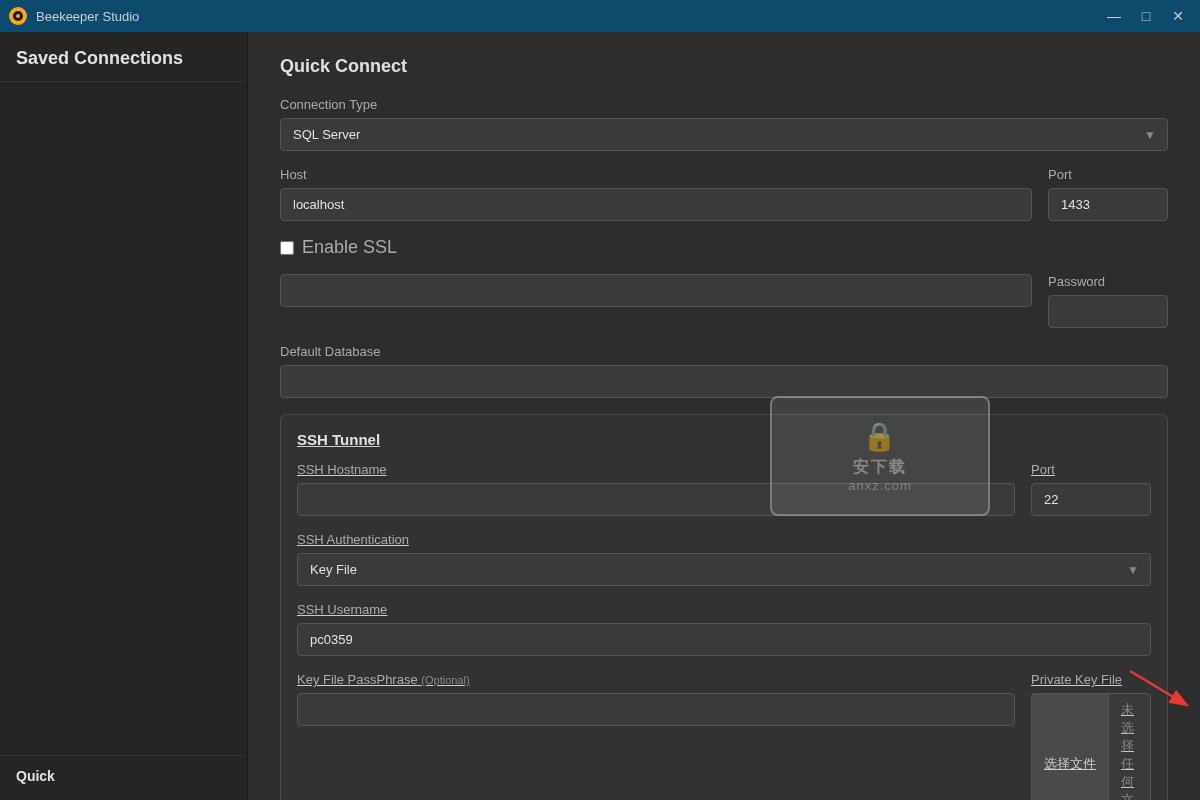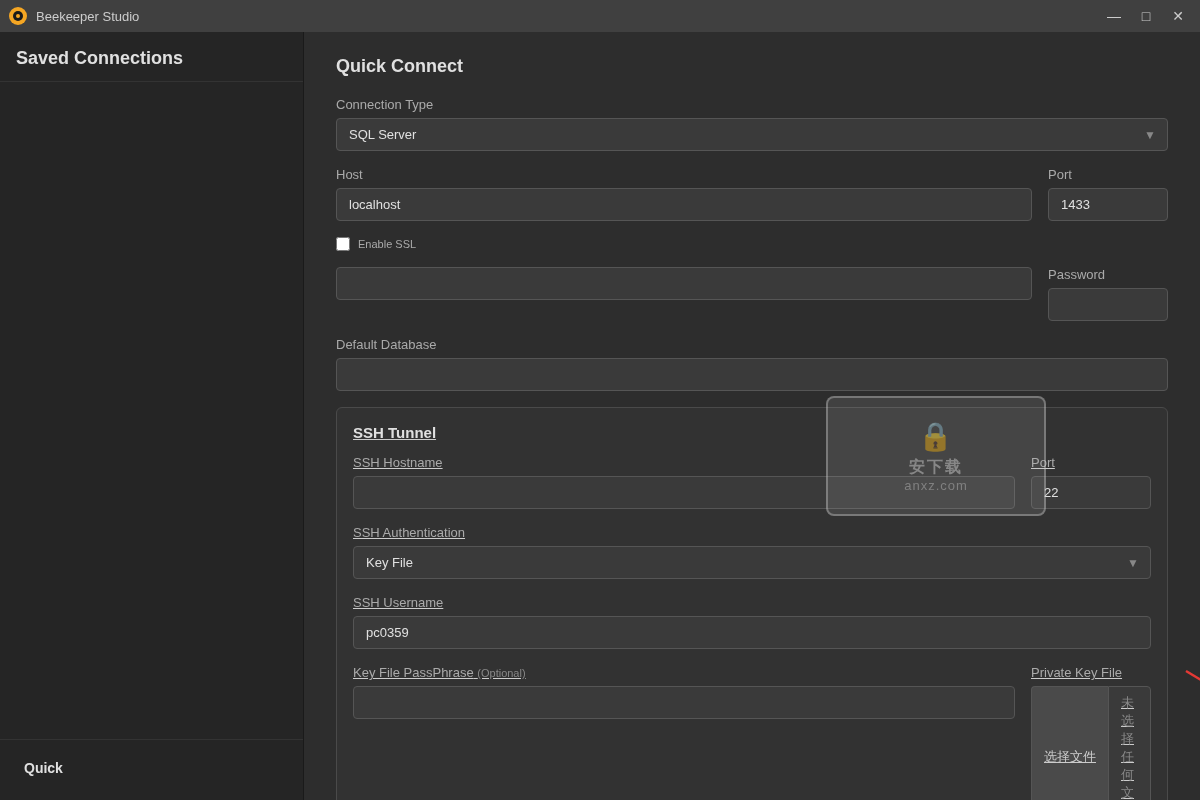--- a/index.html
+++ b/index.html
@@ -12,21 +12,21 @@
       overflow: hidden;
       display: flex;
       flex-direction: column;
     }
 
     
     .title-bar {
       display: flex;
       align-items: center;
       justify-content: space-between;
-      background: #404040;
+      background: #0c4a6e;
       height: 32px;
       padding: 0 8px;
       flex-shrink: 0;
     }
     .title-bar-left {
       display: flex;
       align-items: center;
     }
     .app-icon {
       width: 20px;
@@ -57,39 +57,39 @@
 
     
     .main-layout {
       display: flex;
       flex: 1;
       overflow: hidden;
     }
 
     
     .sidebar {
-      width: 304px;
+      width: 248px;
       background: #252525;
       flex-shrink: 0;
       display: flex;
       flex-direction: column;
       border-right: 1px solid #1a1a1a;
     }
     .sidebar-header {
       padding: 16px 16px 12px;
       font-size: 18px;
       font-weight: 600;
       color: #e0e0e0;
       border-bottom: 1px solid #333;
     }
     .sidebar-content {
       flex: 1;
     }
     .sidebar-footer {
-      padding: 12px;
+      padding: 4px;
       border-top: 1px solid #333;
     }
     .sidebar-footer-item {
       padding: 8px 12px;
       color: #e0e0e0;
       font-size: 14px;
       font-weight: 600;
       cursor: pointer;
       border-radius: 4px;
       margin-bottom: 4px;
@@ -177,21 +177,21 @@
       gap: 8px;
       margin-bottom: 16px;
     }
     .checkbox-input {
       width: 14px;
       height: 14px;
       cursor: pointer;
       accent-color: #f5a623;
     }
     .checkbox-label {
-      font-size: 11px;
+      font-size: 18px;
       color: #aaa;
       cursor: pointer;
     }
 
     
     .ssh-tunnel-box {
       background: #323232;
       border: 1px solid #4a4a4a;
       border-radius: 6px;
       padding: 16px;

